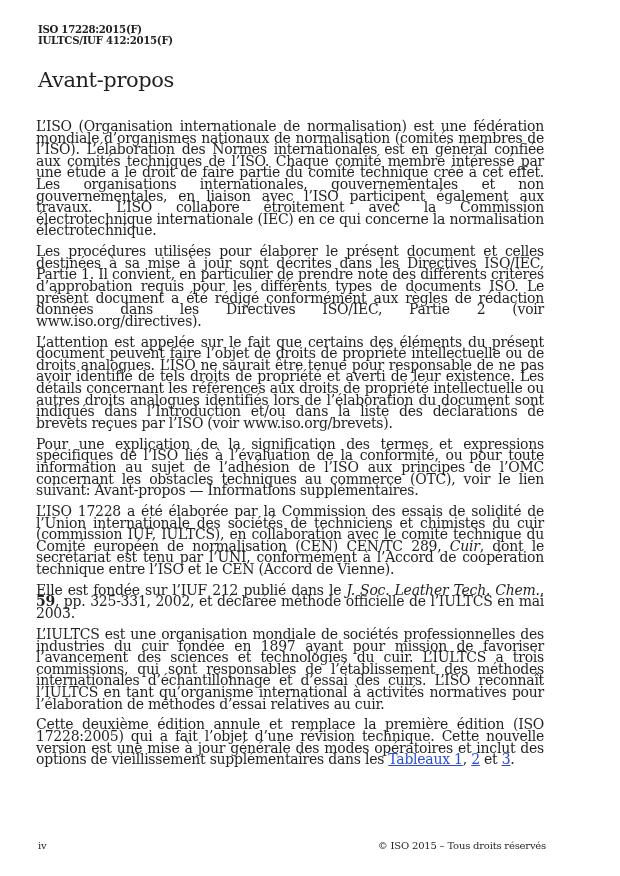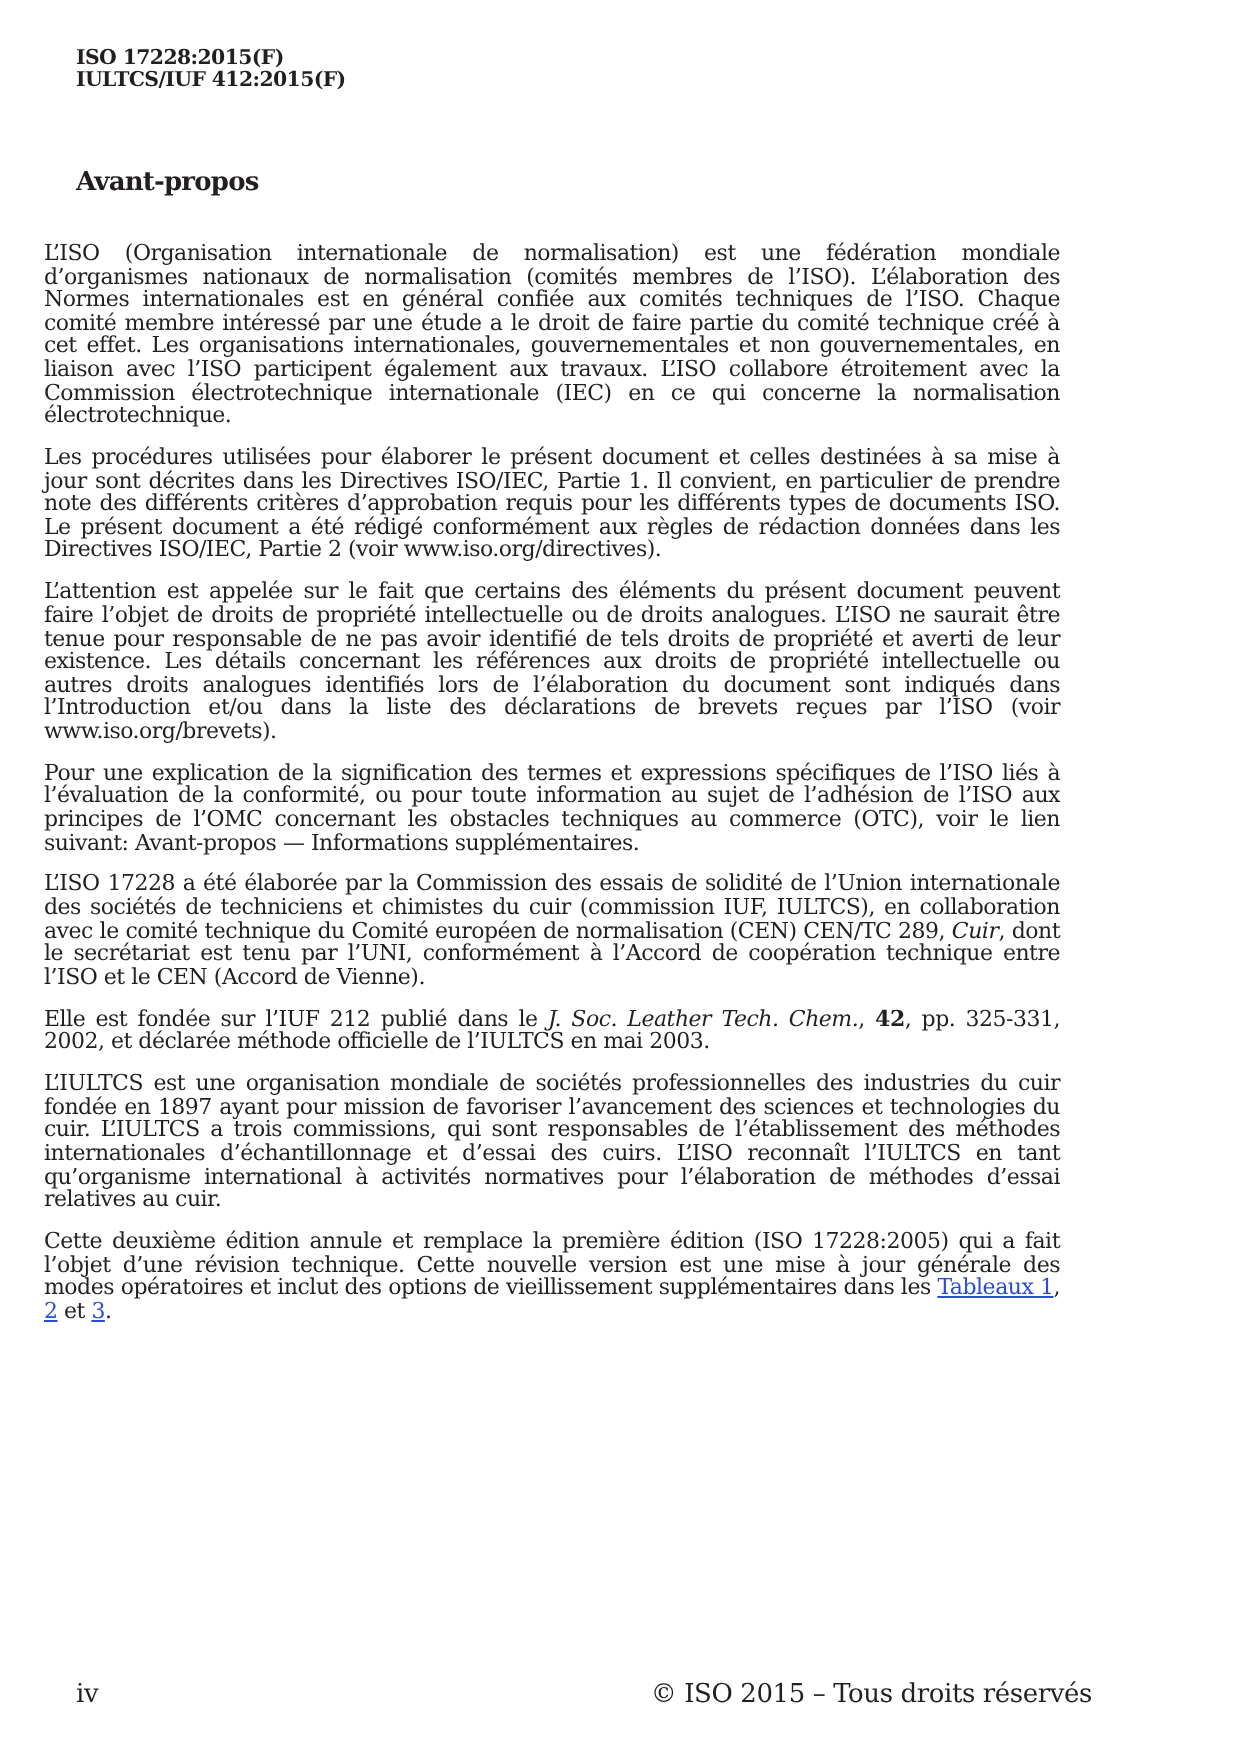--- a/index.html
+++ b/index.html
@@ -1,45 +1,45 @@
 <!DOCTYPE html>
 <html><head>
   <meta charset="utf-8">
   <style>
     html, body { margin: 0; padding: 0; background: #ffffff; }
     body { width: 620px; height: 876px; position: relative; overflow: hidden;
       font-family: "DejaVu Serif", "Liberation Serif", serif; color: #231f20; }
     .hdr { position: absolute; left: 38px; top: 24px; font-family: "DejaVu Serif", serif;
       font-weight: bold; font-size: 10.2px; line-height: 11px; letter-spacing: -0.3px; }
-    .title { position: absolute; left: 38px; top: 84px; font-weight: bold; font-size: 13px;
+    .title { position: absolute; left: 38px; top: 68px; font-weight: normal; font-size: 21px;
       letter-spacing: -0.4px; margin: 0; }
-    .body { position: absolute; left: 22px; top: 121px; width: 508px; font-size: 11px;
+    .body { position: absolute; left: 36px; top: 121px; width: 508px; font-size: 14px;
       line-height: 11.6px; letter-spacing: -0.25px; }
     .body p { margin: 0 0 9.3px 0; text-align: justify; }
     a.lnk { color: #2a4dd4; text-decoration: underline; }
-    .footer { position: absolute; top: 840px; left: 38px; width: 508px; font-size: 13px;
+    .footer { position: absolute; top: 840px; left: 38px; width: 508px; font-size: 10px;
       display: flex; justify-content: space-between; letter-spacing: -0.2px; align-items: center; }
   </style>
 </head>
 <body>
 
 <div class="hdr">
   <div>ISO 17228:2015(F)</div>
   <div>IULTCS/IUF 412:2015(F)</div>
 </div>
 
 <h1 class="title">Avant-propos</h1>
 
 <div class="body">
   <p>L’ISO (Organisation internationale de normalisation) est une fédération mondiale d’organismes nationaux de normalisation (comités membres de l’ISO). L’élaboration des Normes internationales est en général confiée aux comités techniques de l’ISO. Chaque comité membre intéressé par une étude a le droit de faire partie du comité technique créé à cet effet. Les organisations internationales, gouvernementales et non gouvernementales, en liaison avec l’ISO participent également aux travaux. L’ISO collabore étroitement avec la Commission électrotechnique internationale (IEC) en ce qui concerne la normalisation électrotechnique.</p>
   <p>Les procédures utilisées pour élaborer le présent document et celles destinées à sa mise à jour sont décrites dans les Directives ISO/IEC, Partie 1. Il convient, en particulier de prendre note des différents critères d’approbation requis pour les différents types de documents ISO. Le présent document a été rédigé conformément aux règles de rédaction données dans les Directives ISO/IEC, Partie 2 (voir www.iso.org/directives).</p>
   <p>L’attention est appelée sur le fait que certains des éléments du présent document peuvent faire l’objet de droits de propriété intellectuelle ou de droits analogues. L’ISO ne saurait être tenue pour responsable de ne pas avoir identifié de tels droits de propriété et averti de leur existence. Les détails concernant les références aux droits de propriété intellectuelle ou autres droits analogues identifiés lors de l’élaboration du document sont indiqués dans l’Introduction et/ou dans la liste des déclarations de brevets reçues par l’ISO (voir www.iso.org/brevets).</p>
   <p>Pour une explication de la signification des termes et expressions spécifiques de l’ISO liés à l’évaluation de la conformité, ou pour toute information au sujet de l’adhésion de l’ISO aux principes de l’OMC concernant les obstacles techniques au commerce (OTC), voir le lien suivant: Avant-propos — Informations supplémentaires.</p>
   <p><span>L’ISO 17228 a été élaborée par la Commission des essais de solidité de l’Union internationale des sociétés de techniciens et chimistes du cuir (commission IUF, IULTCS), en collaboration avec le comité technique du Comité européen de normalisation (CEN) CEN/TC 289, </span><i>Cuir</i><span>, dont le secrétariat est tenu par l’UNI, conformément à l’Accord de coopération technique entre l’ISO et le CEN (Accord de Vienne).</span></p>
-  <p><span>Elle est fondée sur l’IUF 212 publié dans le </span><i>J. Soc. Leather Tech. Chem.</i><span>, </span><b>42</b><span>, pp. 325-331, 2002, et déclarée méthode officielle de l’IULTCS en mai 2003.</span></p>
+  <p><span>Elle est fondée sur l’IUF 212 publié dans le </span><i>J. Soc. Leather Tech. Chem.</i><span>, </span><b>59</b><span>, pp. 325-331, 2002, et déclarée méthode officielle de l’IULTCS en mai 2003.</span></p>
   <p>L’IULTCS est une organisation mondiale de sociétés professionnelles des industries du cuir fondée en 1897 ayant pour mission de favoriser l’avancement des sciences et technologies du cuir. L’IULTCS a trois commissions, qui sont responsables de l’établissement des méthodes internationales d’échantillonnage et d’essai des cuirs. L’ISO reconnaît l’IULTCS en tant qu’organisme international à activités normatives pour l’élaboration de méthodes d’essai relatives au cuir.</p>
   <p><span>Cette deuxième édition annule et remplace la première édition (ISO 17228:2005) qui a fait l’objet d’une révision technique. Cette nouvelle version est une mise à jour générale des modes opératoires et inclut des options de vieillissement supplémentaires dans les </span><a class="lnk">Tableaux 1</a><span>, </span><a class="lnk">2</a><span> et </span><a class="lnk">3</a><span>.</span></p>
 </div>
 
 <div class="footer">
   <span>iv</span>
   <span>© ISO 2015 – Tous droits réservés</span>
 </div>
 
 </body></html>

